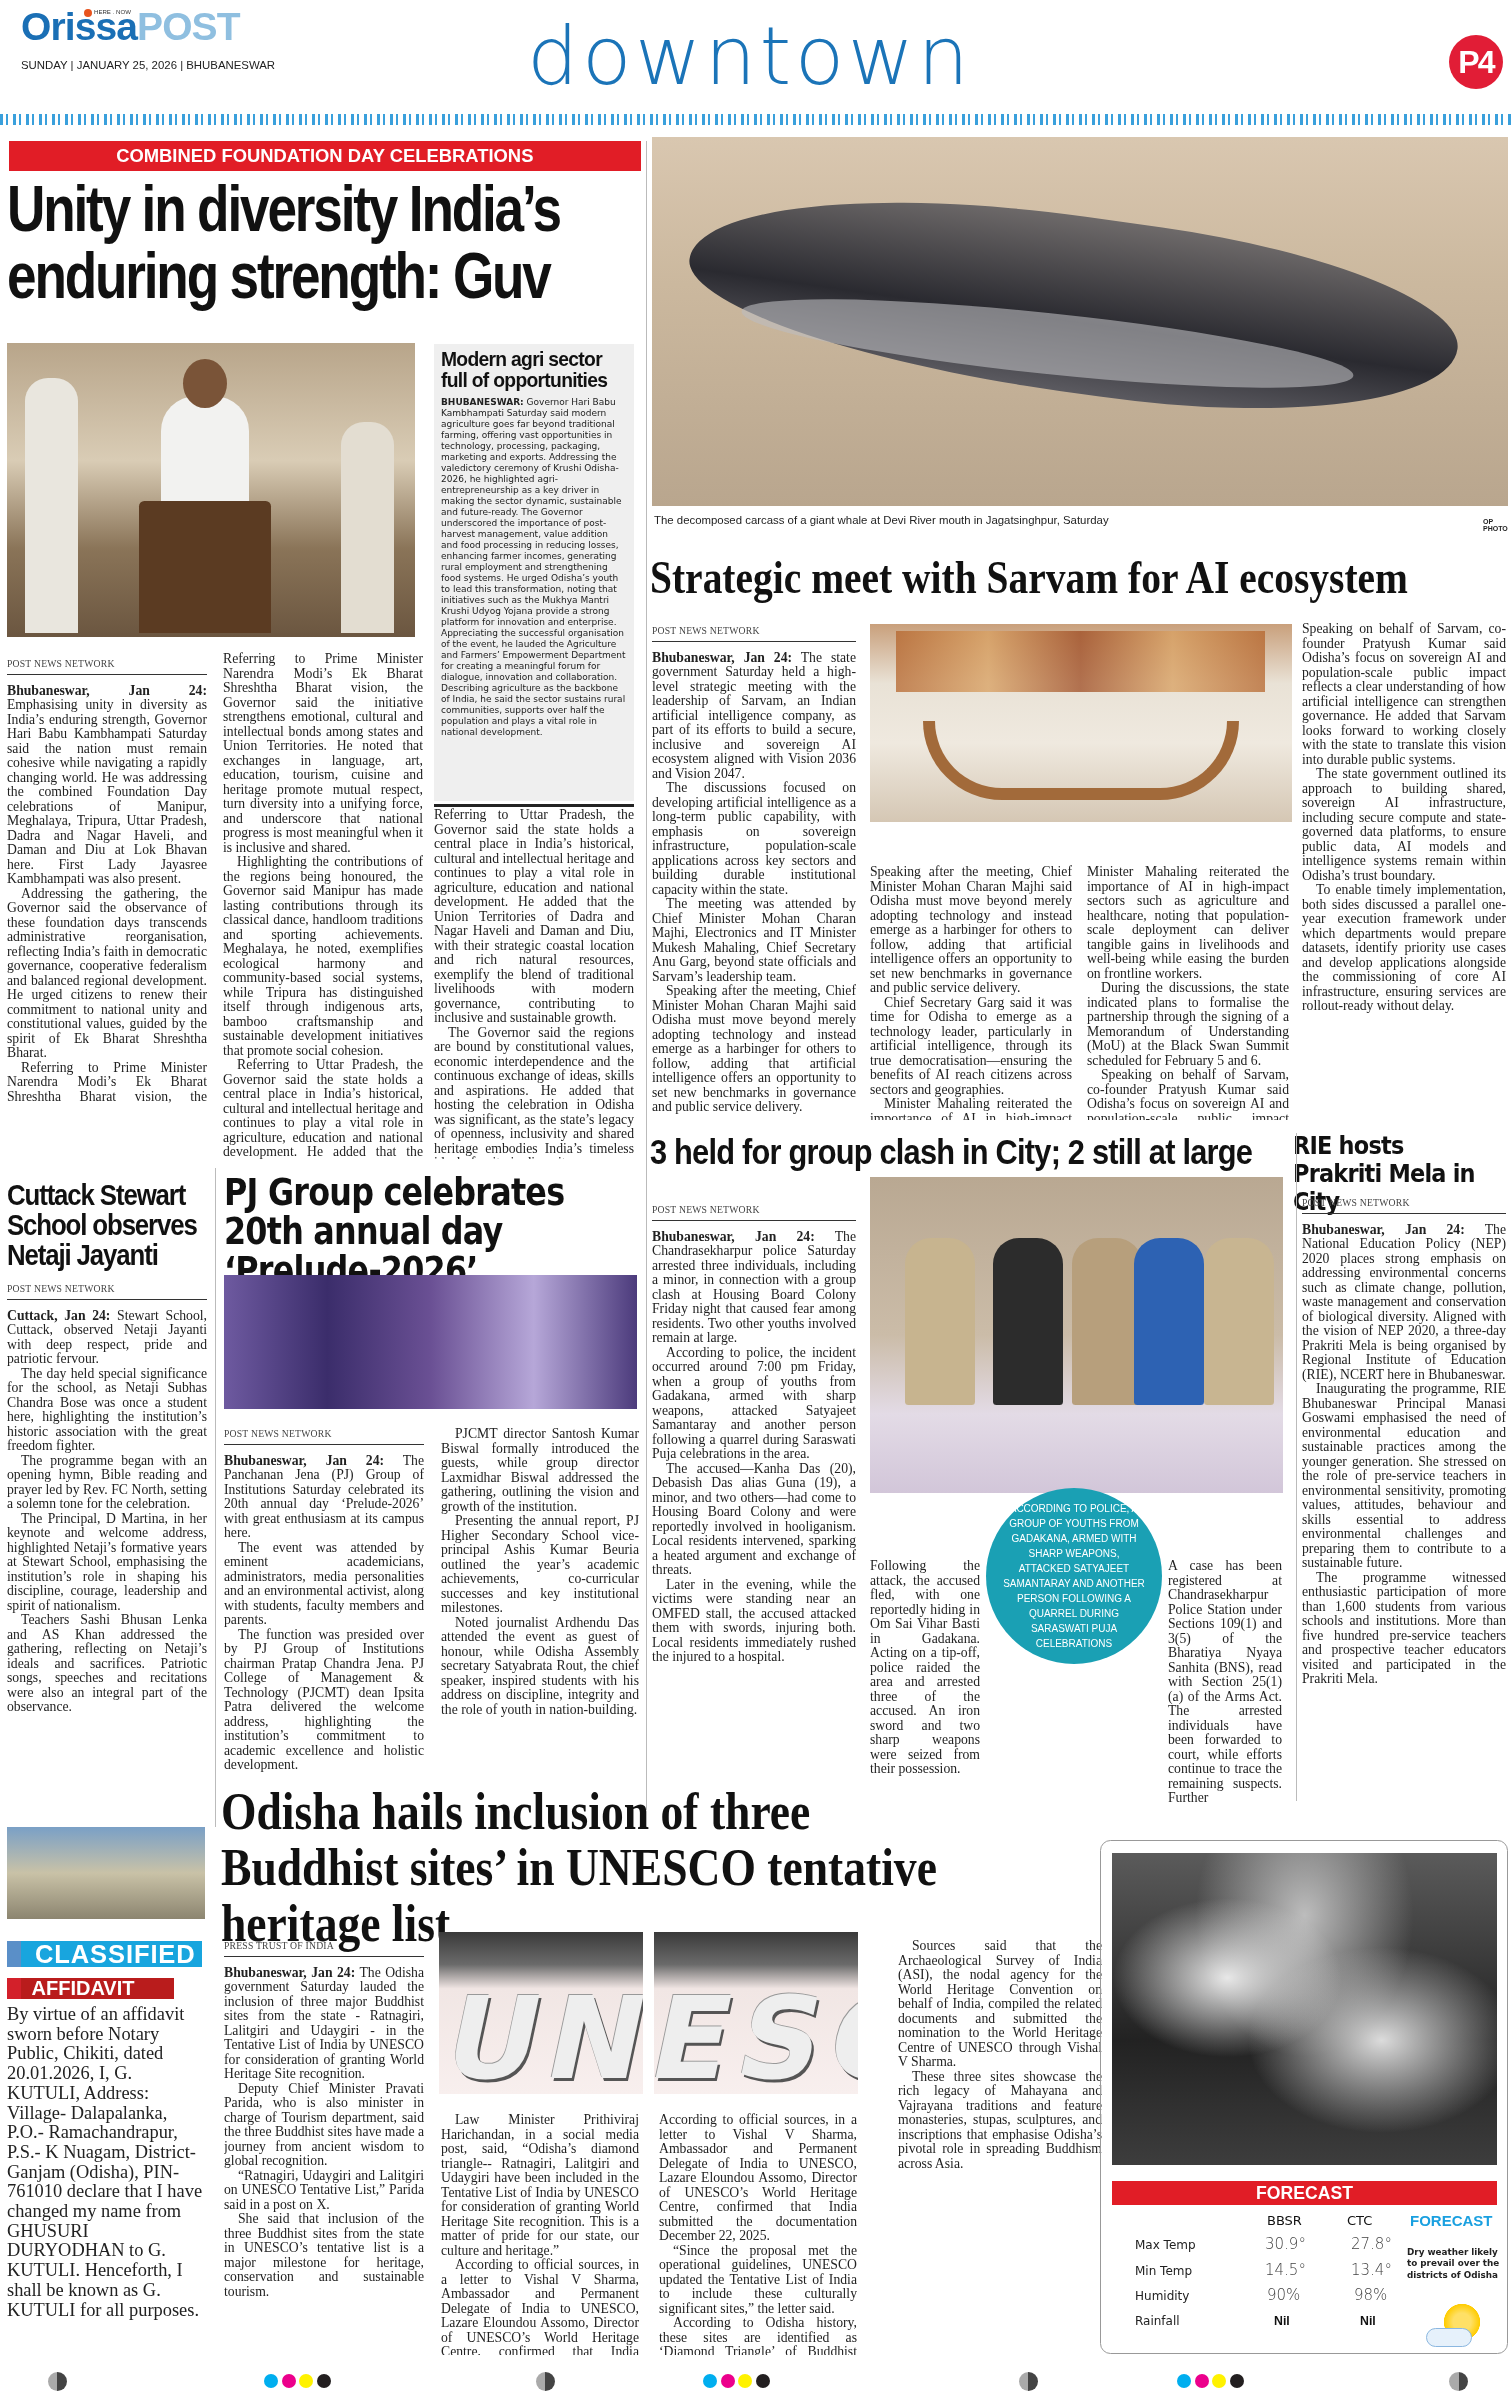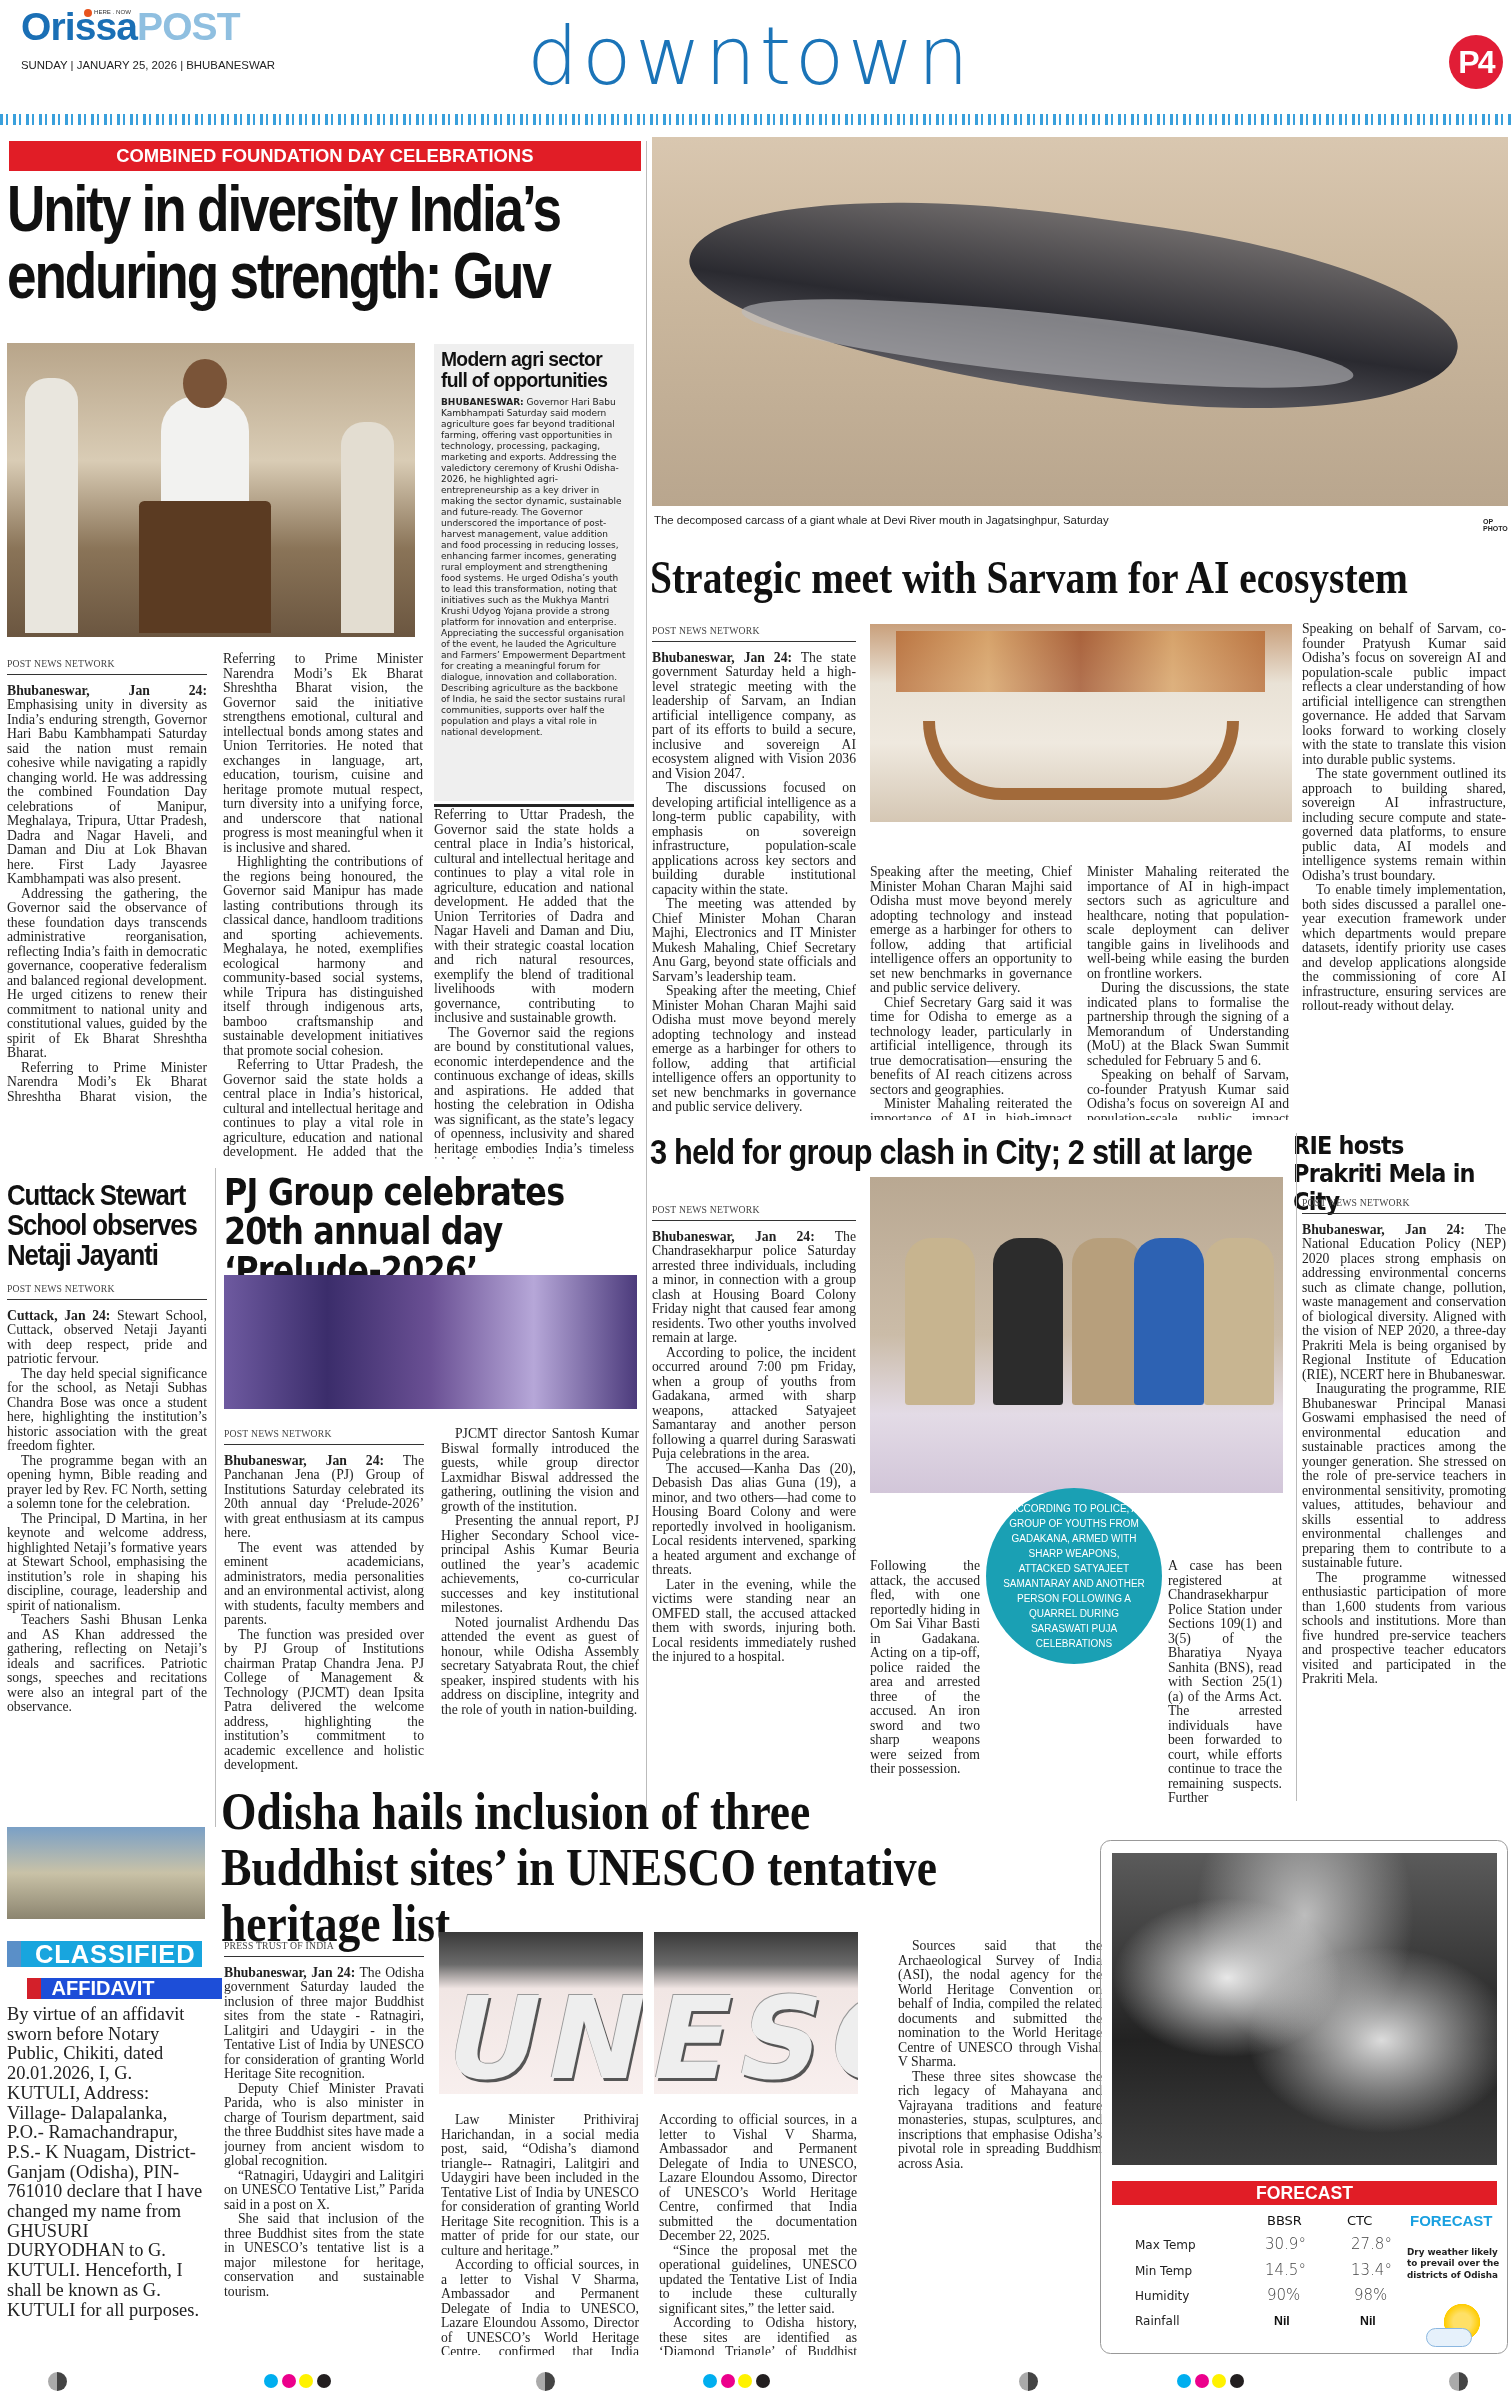--- a/index.html
+++ b/index.html
@@ -49,21 +49,21 @@
   .photo-meet { left: 870px; top: 624px; width: 422px; height: 198px; background: linear-gradient(180deg, #c9a07c 0%, #e9e2d6 30%, #efe9df 60%, #d5c7b4 100%); }
   .photo-meet .table { position:absolute; left: 53px; top: 97px; width: 316px; height: 79px; border: 12.3px solid #a26a3a; border-top: none; border-radius: 0 0 158px 158px; }
   .photo-meet .art { position:absolute; left: 26px; top: 7px; width: 369px; height: 61px; background: linear-gradient(90deg,#b5652c,#d9a060,#9e4b22,#d9a060,#b5652c); opacity:.75; }
 
   
   .cuttack-head { left: 7px; top: 1180px; width: 211px; font-family: "Liberation Sans", sans-serif; font-weight: bold; font-size: 30px; line-height: 30px; color: #111; letter-spacing: -1.3px; transform: scaleX(.86); transform-origin: left top; width: 246px; }
   .photo-small { left: 7px; top: 1827px; width: 198px; height: 92px; background: linear-gradient(180deg, #7aa0c6 0%, #c9c2a7 50%, #8c8570 100%); }
 
   
   .classified { left: 7px; top: 1941px; width: 195px; height: 26px; background: #18a5de; color: #fff; font-family: "Liberation Sans", sans-serif; font-weight: bold; font-size: 25.5px; line-height: 26px; padding-left: 14px; border-left: 14px solid #5a8fc8; letter-spacing: 0.9px; }
-  .affidavit { left: 7px; top: 1978px; width: 195px; height: 21px; background: #1d4ed8; color: #fff; font-family: "Liberation Sans", sans-serif; font-weight: bold; font-size: 20px; line-height: 21px; padding-left: 10.5px; border-left: 14px solid #d3202a; margin-left: 20px; }
+  .affidavit { left: 7px; top: 1978px; width: 167px; height: 21px; background: #b91c1c; color: #fff; font-family: "Liberation Sans", sans-serif; font-weight: bold; font-size: 20px; line-height: 21px; padding-left: 10.5px; border-left: 14px solid #d3202a; }
   .classified-text { left: 7px; top: 2005px; width: 200px; font-family: "Liberation Serif", serif; font-size: 18.4px; line-height: 19.7px; color: #222; }
 
   
   .pj-head { left: 224px; top: 1173px; font-family: "DejaVu Sans", sans-serif; font-size: 37px; line-height: 39px; letter-spacing: -0.9px; transform: scaleX(.86); transform-origin: left top; white-space: nowrap; color: #111; }
   .photo-pj { left: 224px; top: 1275px; width: 413px; height: 134px; background: linear-gradient(90deg, #6e5aa0 0%, #3b2d6b 25%, #6a5094 50%, #b6a7d8 75%, #4c3b7c 100%); }
 
   
   .clash-head { left: 650px; top: 1133px; font-family: "Liberation Sans", sans-serif; font-weight: bold; font-size: 35px; line-height: 37px; letter-spacing: -0.9px; transform: scaleX(.88); transform-origin: left top; white-space: nowrap; color: #111; }
   .photo-clash { left: 870px; top: 1177px; width: 413px; height: 316px; background: linear-gradient(180deg,#b9a892 0%, #cbbca8 50%, #e3dbe6 75%, #d2c6d9 100%); }
   .photo-clash .p { position:absolute; top: 61px; width: 70px; height: 167px; border-radius: 26px 26px 3.5px 3.5px; }

